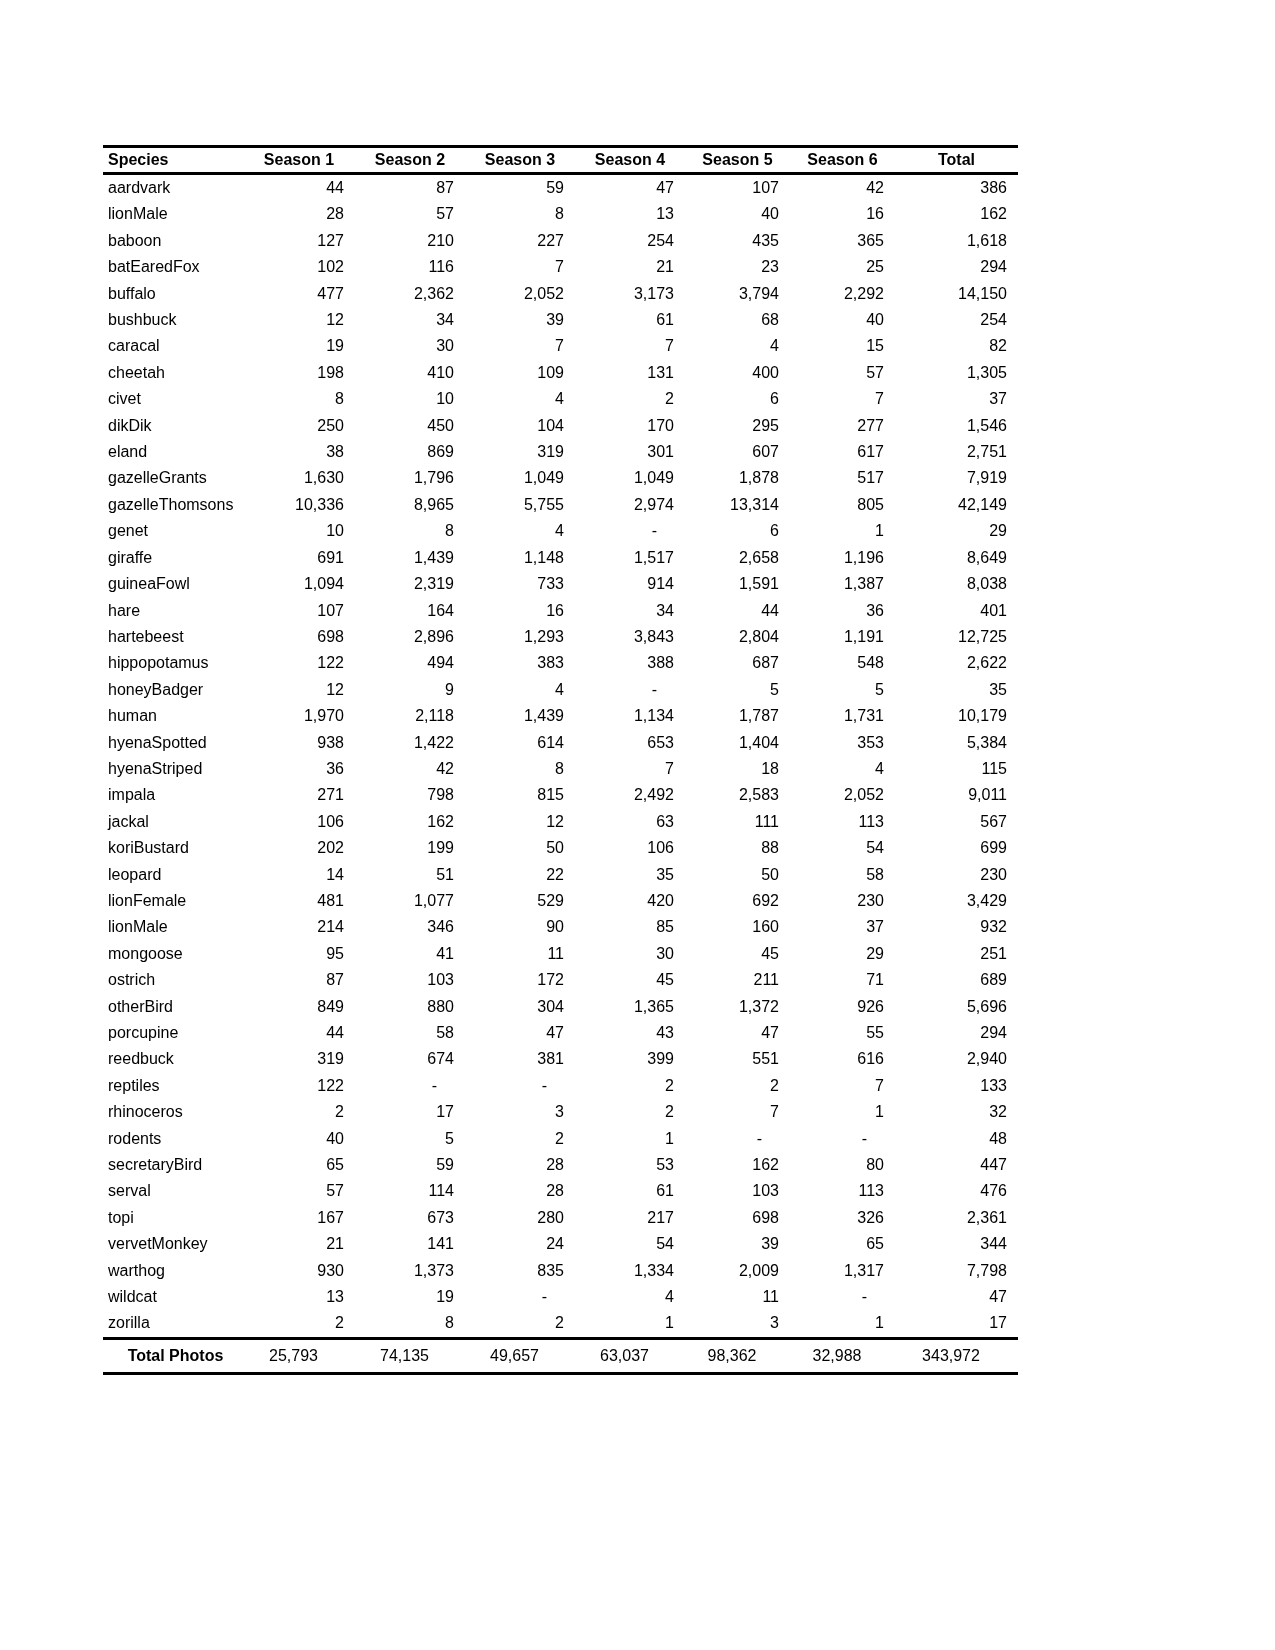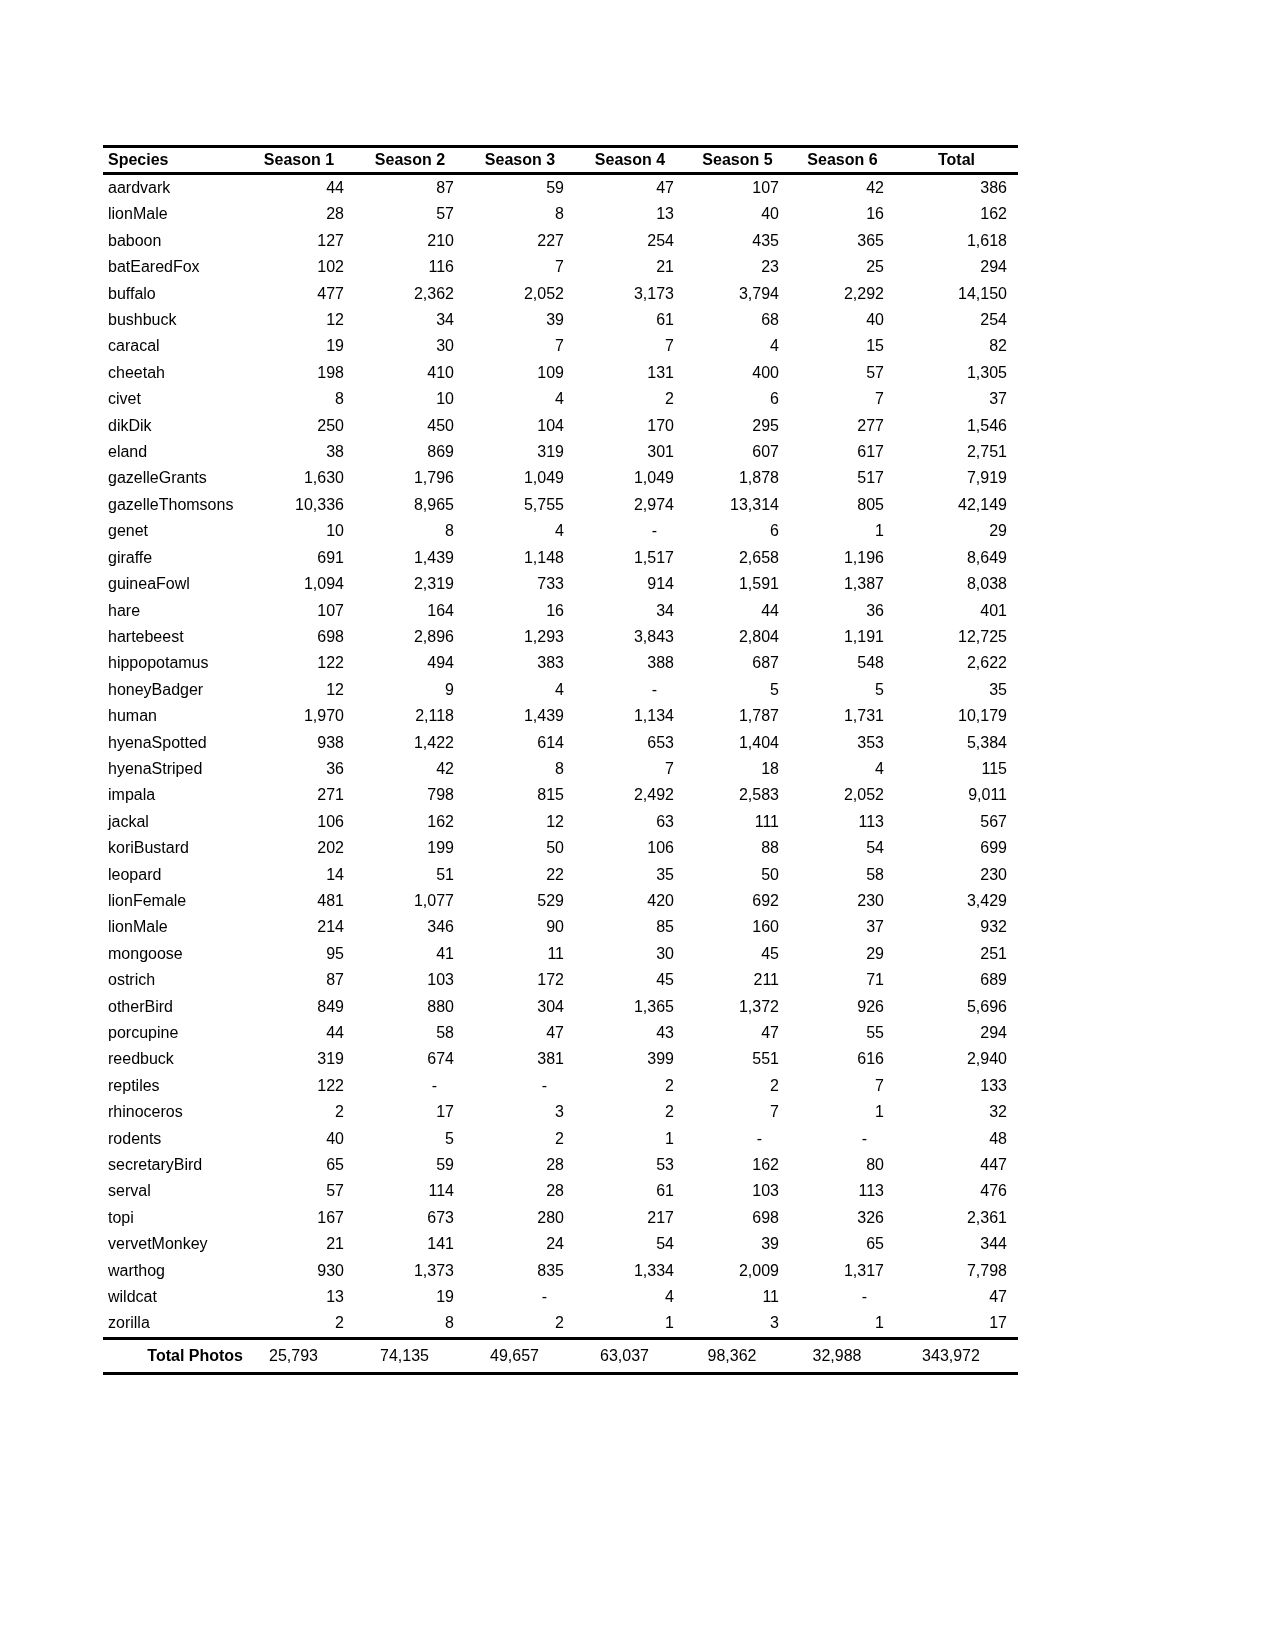--- a/index.html
+++ b/index.html
@@ -63,21 +63,21 @@
   }
   tfoot td {
     height: 32px;
     line-height: 32px;
     padding: 0;
     border-top: 3px solid #000000;
     white-space: nowrap;
   }
   tfoot td.total-label {
     font-weight: bold;
-    text-align: right;
+    text-align: center;
     padding-left: 5px;
   }
   tfoot td.num {
     text-align: center;
     padding-right: 11px;
   }
 </style>
 </head>
 <body>
 

